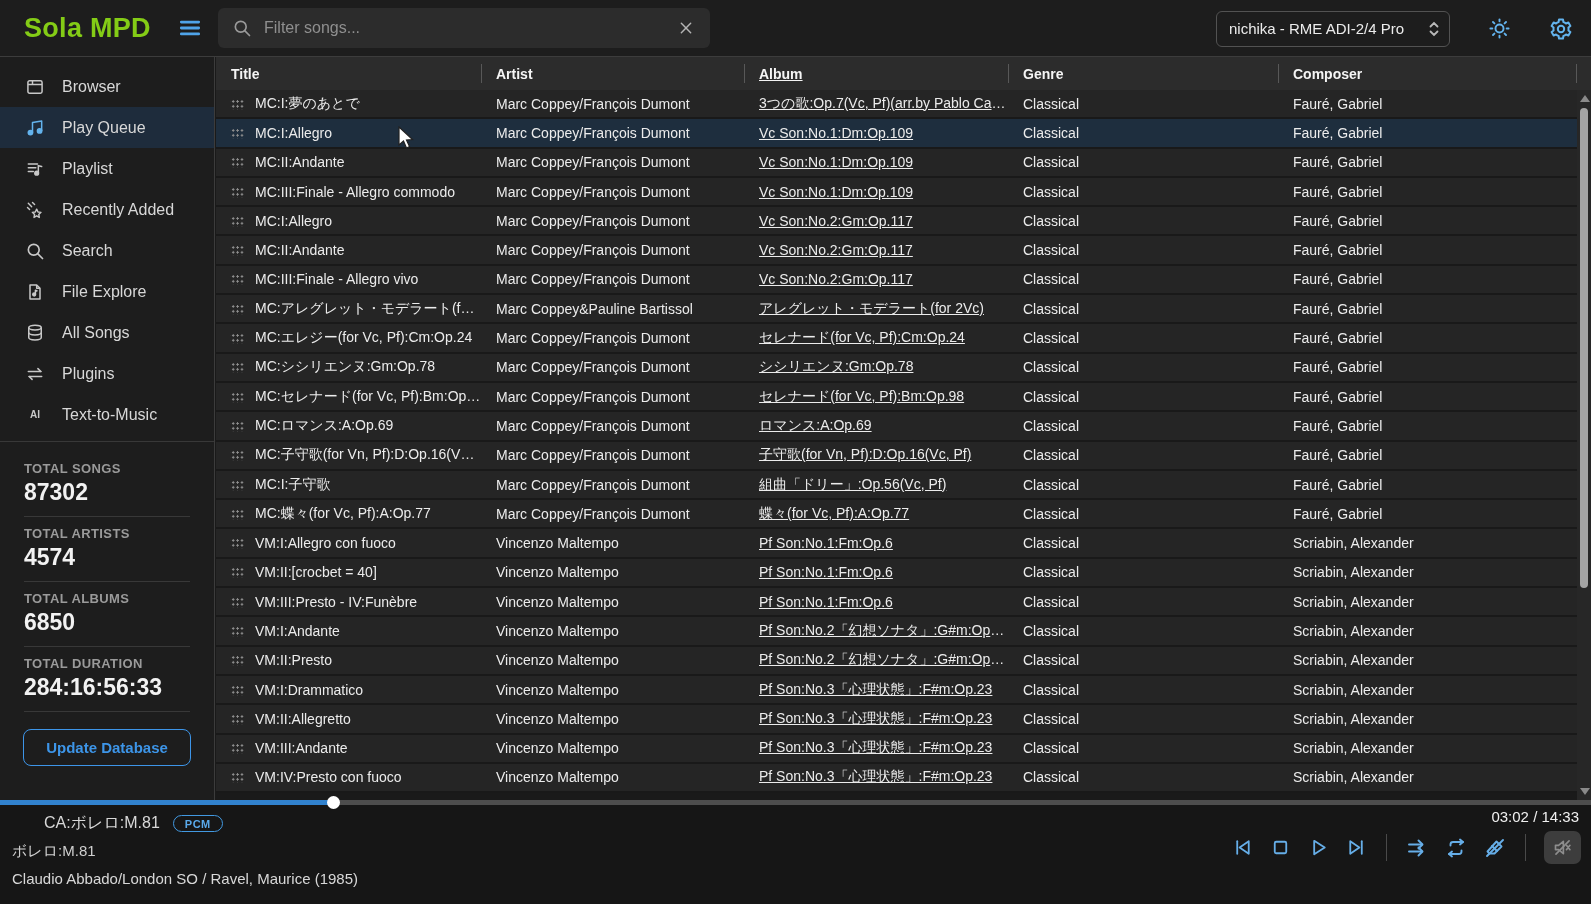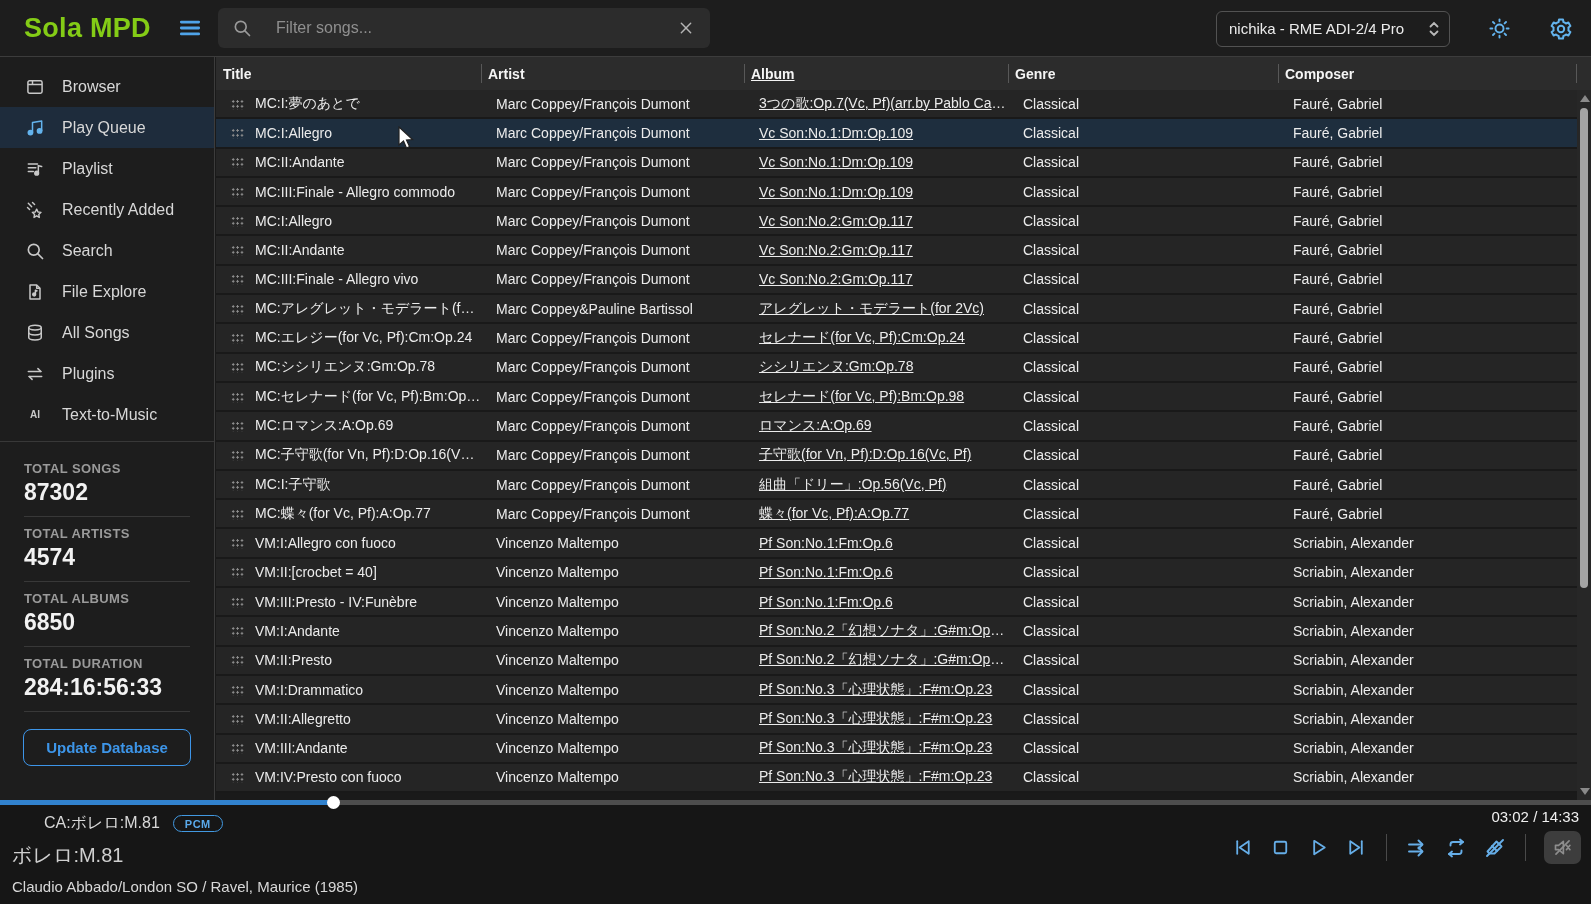--- a/index.html
+++ b/index.html
@@ -13,21 +13,21 @@
 
   
   .topbar { position:absolute; top:0; left:0; right:0; height:57px;
     background:#1d1d1d; border-bottom:1px solid #3c3c3c; display:flex; align-items:center; }
   .logo { margin-left:24px; font-size:27px; font-weight:bold; color:#84cc16; letter-spacing:.3px; white-space:nowrap; }
   .hamburger { margin-left:26px; cursor:pointer; }
   .filter-box { position:absolute; left:218px; top:8px; width:492px; height:40px;
     background:#2c2c2c; border-radius:6px; display:flex; align-items:center; }
   .filter-box .mag { margin-left:14px; }
   .filter-input { flex:1; background:transparent; border:none; outline:none;
-    color:#dcdcdc; font-size:16px; margin-left:24px; font-family:"Liberation Sans",sans-serif; }
+    color:#dcdcdc; font-size:16px; margin-left:12px; font-family:"Liberation Sans",sans-serif; }
   .filter-input::placeholder { color:#8f8f8f; }
   .clear-x { margin-right:16px; cursor:pointer; }
   .right-controls { position:absolute; right:18px; top:0; height:57px; display:flex; align-items:center; gap:38px; }
   .device-select { width:234px; height:36px; border:1px solid #525252; border-radius:6px;
     display:flex; align-items:center; padding:0 8px 0 12px; font-size:15px; color:#ececec; cursor:pointer; }
   .device-select .val { flex:1; white-space:nowrap; overflow:hidden; }
   .icon-btn { cursor:pointer; }
 
   
   .sidebar { position:absolute; top:57px; left:0; width:215px; bottom:104px;
@@ -41,21 +41,21 @@
   .stat { margin:0 24px; padding:9px 0 10px 0; border-bottom:1px solid #383838; }
   .stat-label { font-size:13px; font-weight:bold; color:#9a9a9a; letter-spacing:.4px; }
   .stat-value { font-size:23px; font-weight:bold; color:#f2f2f2; margin-top:3px; }
   .update-btn { display:block; margin:17px auto 0 auto; width:168px; height:37px;
     background:transparent; border:1px solid #3d95e8; border-radius:8px;
     color:#3d95e8; font-weight:bold; font-size:15px; font-family:"Liberation Sans",sans-serif; cursor:pointer; }
 
   
   .main { position:absolute; left:216px; top:57px; right:0; bottom:104px; background:#1a1a1a; overflow:hidden; }
   .thead { height:33px; background:#2c2c2c; display:flex; align-items:center; }
-  .th { font-weight:bold; font-size:14px; color:#f5f5f5; padding-left:7px; position:relative; height:100%;
+  .th { font-weight:bold; font-size:14px; color:#f5f5f5; padding-left:15px; position:relative; height:100%;
     display:flex; align-items:center; flex:none; }
   .th + .th::before { content:""; position:absolute; left:0; top:7px; height:19px; width:1px; background:#585858; }
   .th:last-child::after { content:""; position:absolute; right:14px; top:7px; height:19px; width:1px; background:#585858; }
   .c0{width:265px;} .c1{width:263px;} .c2{width:264px;text-decoration:underline;} .c3{width:270px;} .c4{flex:1 !important;}
   .row { height:29.3px; background:#252525; border-bottom:2px solid #191919; display:flex; align-items:center;
     font-size:14px; color:#ececec; cursor:default; }
   .row.selected { background:#1e2e3e; }
   .cell { padding-left:15px; white-space:nowrap; overflow:hidden; text-overflow:ellipsis; flex:none; }
   .cell.title-cell { display:flex; align-items:center; gap:11px; padding-left:14px; }
   .cell.title-cell .txt { white-space:nowrap; overflow:hidden; text-overflow:ellipsis; }
@@ -72,21 +72,21 @@
 
   
   .player { position:absolute; bottom:0; left:0; right:0; height:104px; background:#161616; }
   .slider { position:absolute; top:0; left:0; right:0; height:5px; background:#4d4d4d; cursor:pointer; }
   .slider-fill { height:100%; background:#3182ce; }
   .slider-thumb { position:absolute; top:-4px; width:13px; height:13px; background:#ffffff; border-radius:50%; }
   .track-info { position:absolute; left:12px; top:13px; }
   .ti-line1 { display:flex; align-items:center; gap:13px; font-size:16px; color:#d8d8d8;margin-left:32px; }
   .pcm-badge { border:1.5px solid #4299e1; color:#5aa9ea; font-size:11px; font-weight:bold;
     padding:1.5px 11px; border-radius:11px; letter-spacing:.5px; }
-  .ti-line2 { margin-top:8px; font-size:20px; color:#cfcfcf; }
+  .ti-line2 { margin-top:8px; font-size:15px; color:#cfcfcf; }
   .ti-line3 { margin-top:9px; font-size:15px; color:#d8d8d8; }
   .time { position:absolute; right:12px; top:8px; font-size:15px; color:#f0f0f0; }
   .controls { position:absolute; right:10px; top:31px; display:flex; align-items:center; gap:15px; }
   .pbtn { cursor:pointer; color:#66aee8; }
   .ctrl-divider { width:1px; height:27px; background:#4a4a4a; margin:0 3px; }
   .mute-btn { width:37px; height:33px; background:#3d3d3d; border-radius:7px;
     display:flex; align-items:center; justify-content:center; color:#8d8d8d; cursor:pointer; }
 
   .mouse-cursor { position:absolute; left:396px; top:126px; z-index:50; pointer-events:none; }
 </style>

